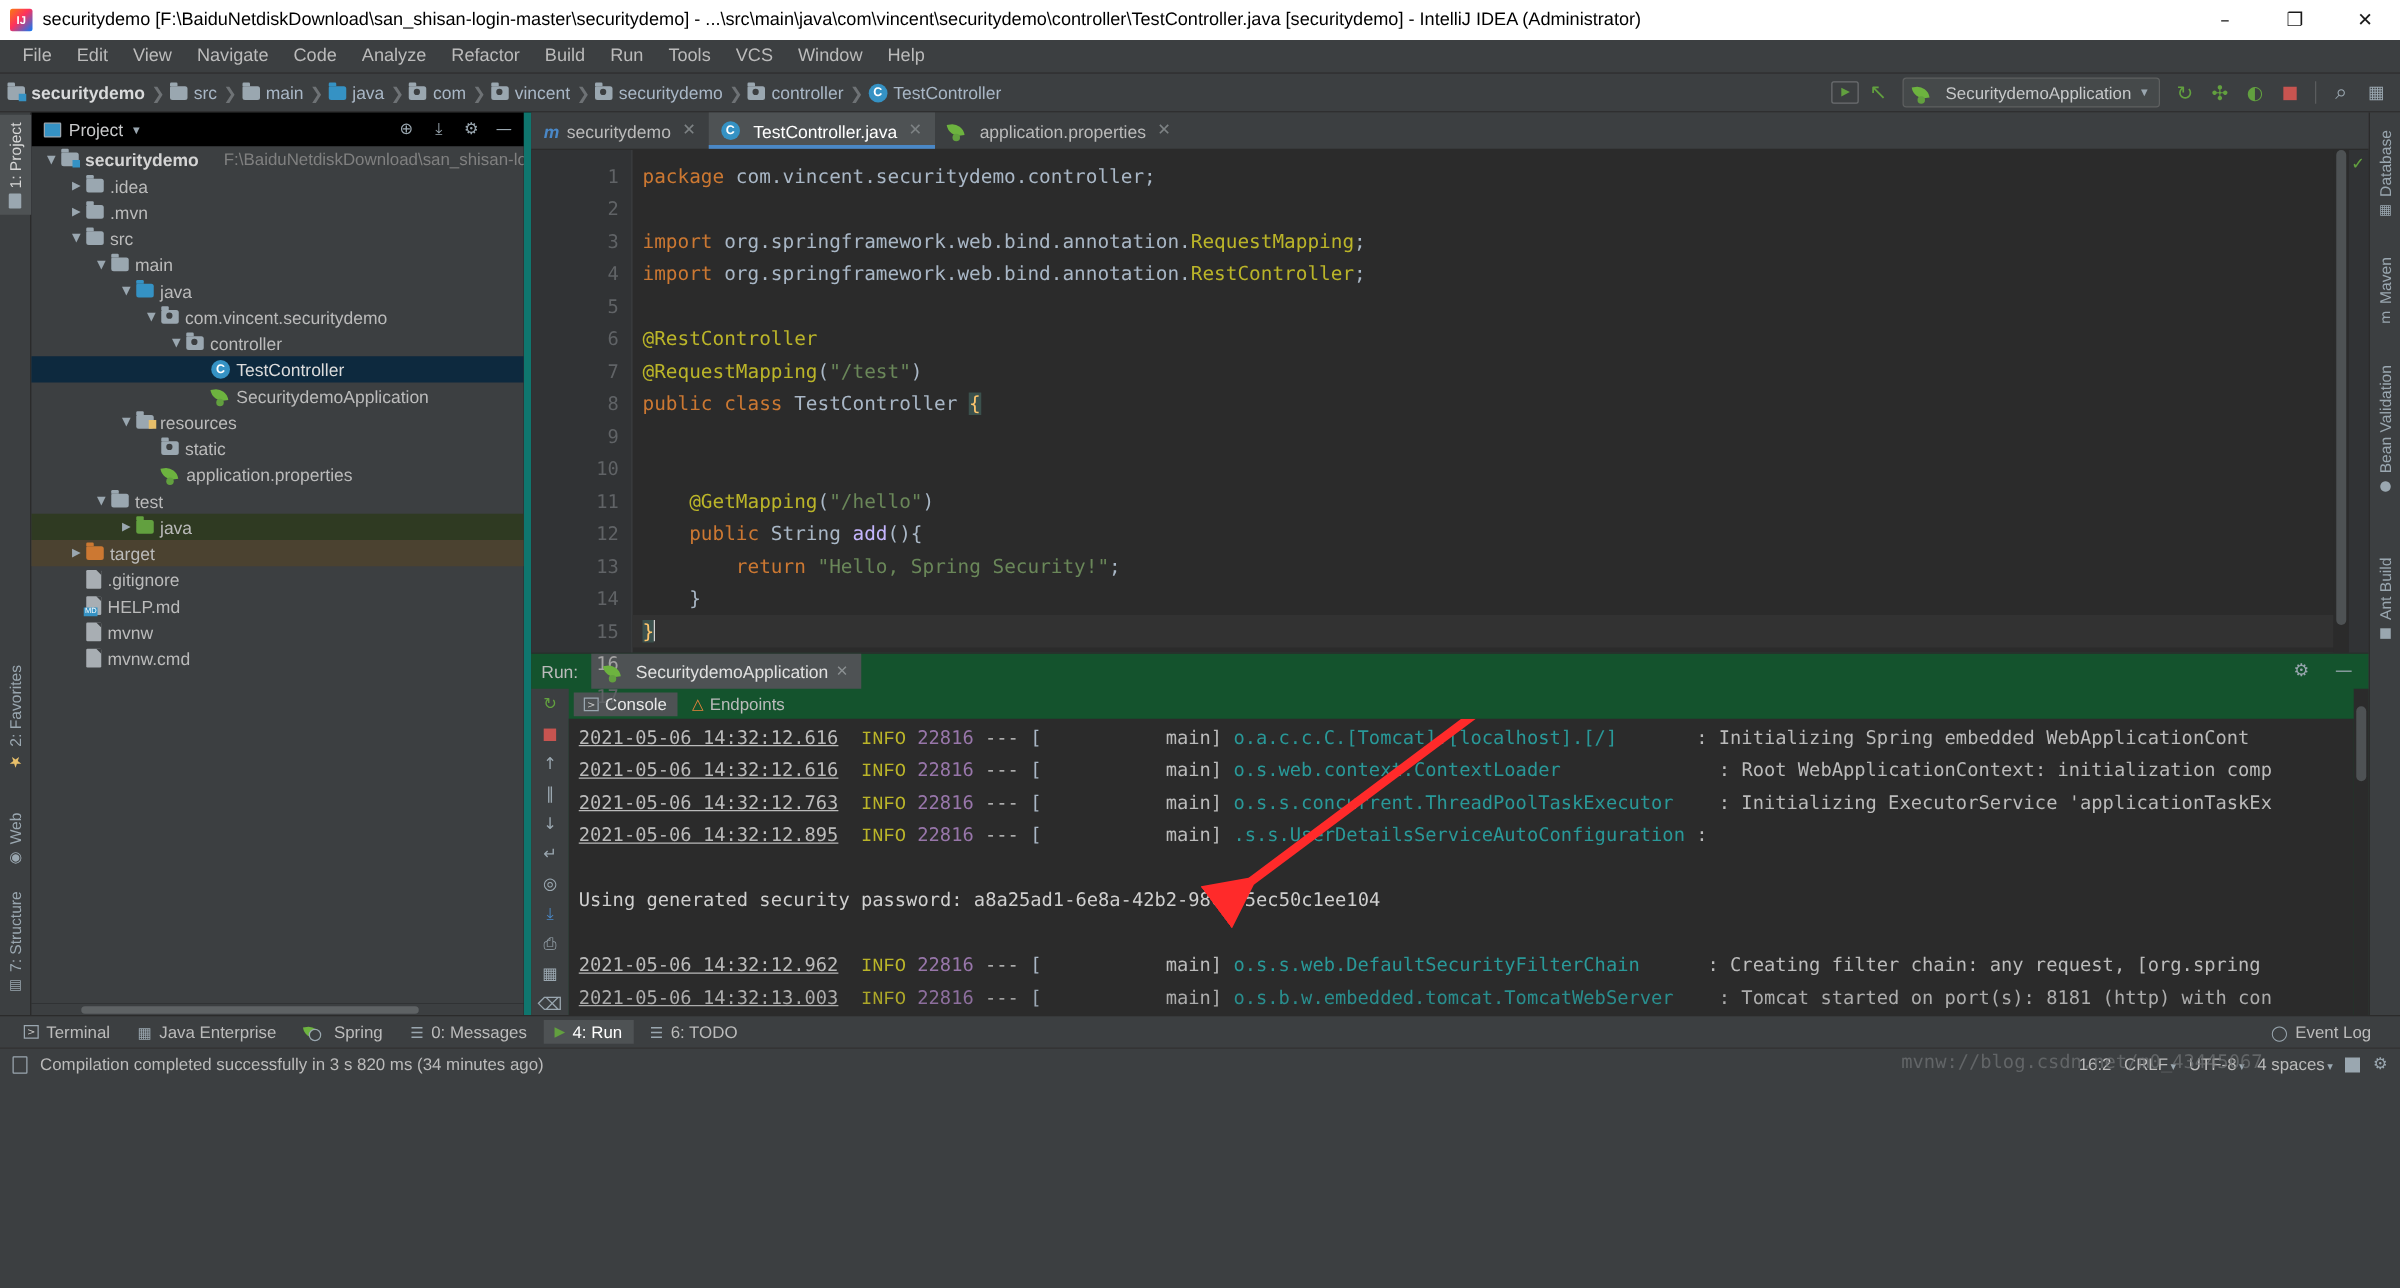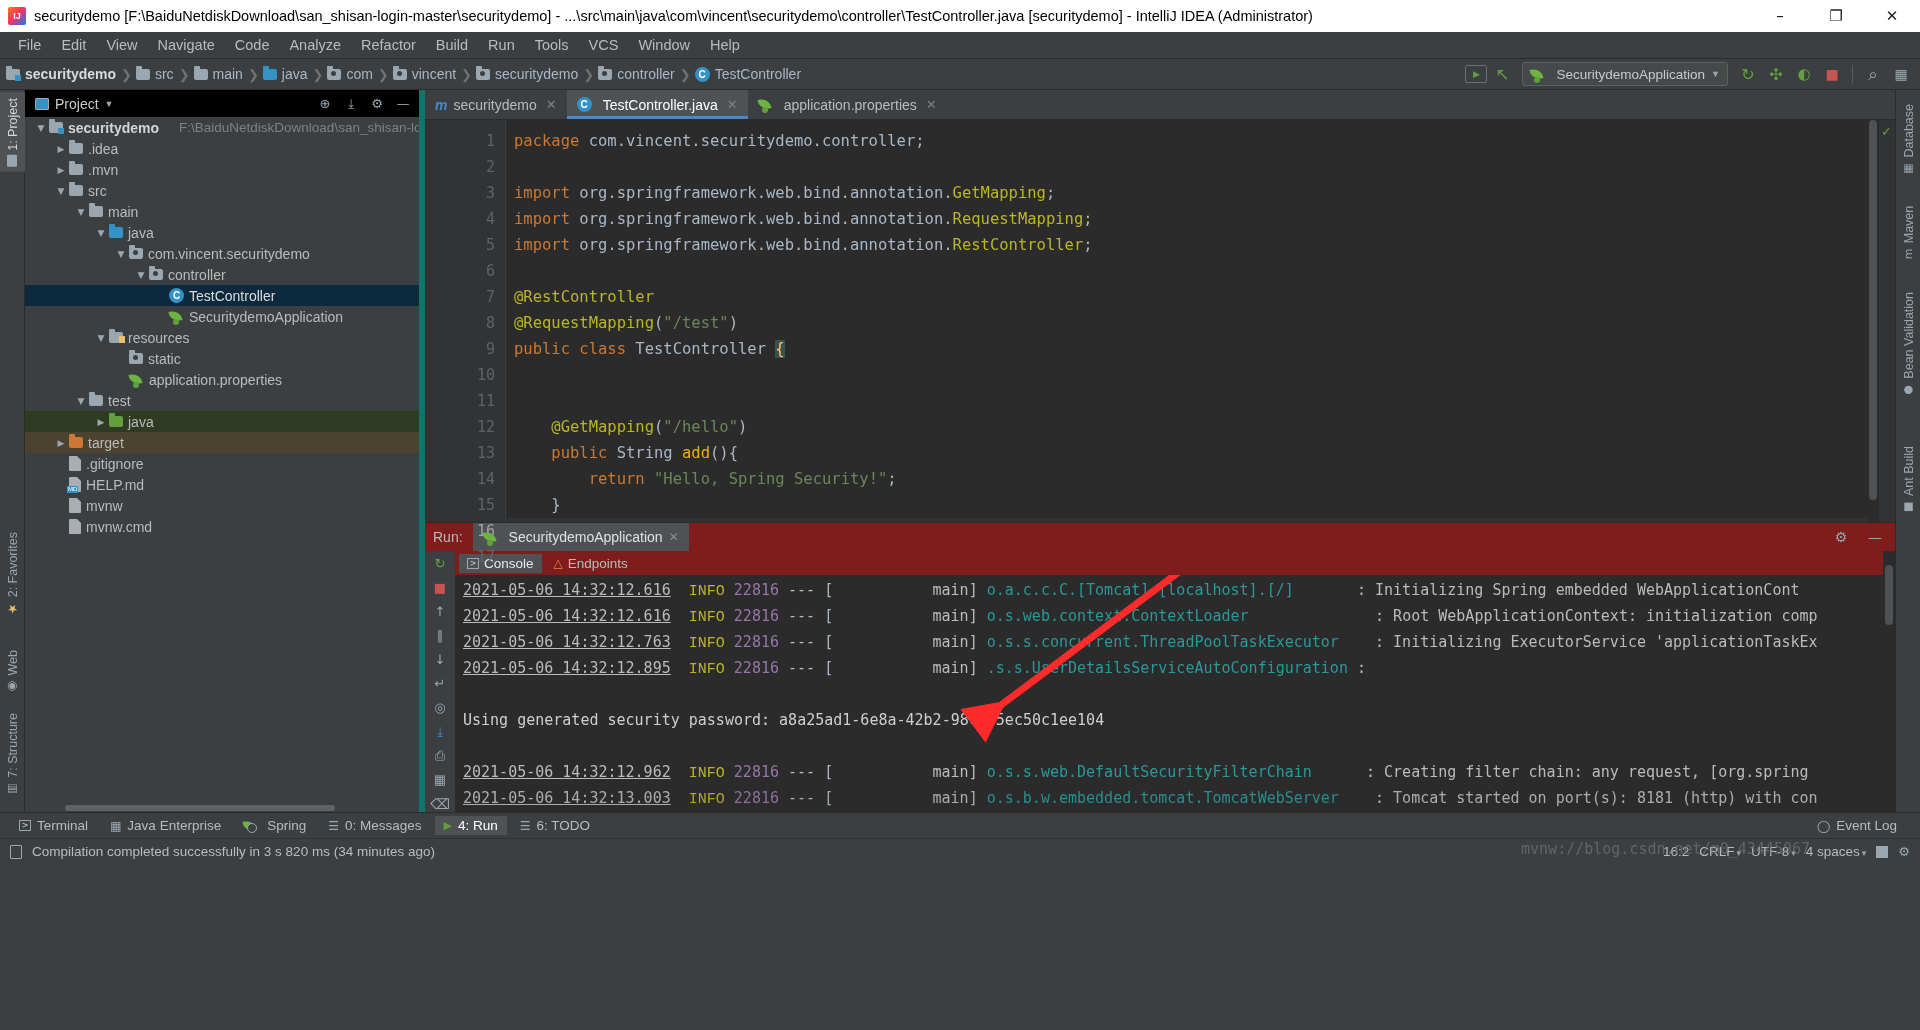--- a/index.html
+++ b/index.html
@@ -214,41 +214,41 @@
   .code {
     flex: 1 1 auto; padding-top: 8px; font-family: "DejaVu Sans Mono", monospace;
     font-size: 15.5px; color: #a9b7c6; position: relative; overflow: hidden;
     border-left: 1px solid #3c3f41;
   }
   .cline { height: 26px; line-height: 26px; white-space: pre; padding-left: 8px; }
   .cline.cur { background: #323232; }
   .kw { color: #cc7832; }
   .str { color: #6a8759; }
   .ann { color: #bbb529; }
-  .mth { color: #eab308; }
+  .mth { color: #c4b5fd; }
   .brace-hl { background: #3b514d; color: #ffc66d; }
   .caret { display:inline-block; width:1px; height:17px; background:#d0d0d0; vertical-align:-3px; }
 
   .editor-scroll {
     width: 12px; flex: 0 0 12px; background: #2b2b2b; position: relative;
   }
   .editor-scroll .thumb {
     position:absolute; top:0; left:2px; width:8px; height:380px; background:#4e5254; border-radius:4px;
   }
   .err-stripe {
     width: 16px; flex: 0 0 16px; background: #313335; position: relative;
   }
   .err-stripe .ok {
     position:absolute; top:4px; left:2px; color:#62a03f; font-size:13px;
     font-family:"DejaVu Sans",sans-serif;
   }
 
   
   .run-panel {
-    height: 290px; flex: 0 0 290px; background: #7f1d1d; display: flex; flex-direction: column;
+    height: 290px; flex: 0 0 290px; background: #14532d; display: flex; flex-direction: column;
     border-top: 1px solid #2b2b2b;
   }
   .run-head {
     height: 28px; flex: 0 0 28px; display: flex; align-items: center; padding-left: 8px;
     font-size: 14px; color: #bbbbbb; gap: 10px;
   }
   .run-tab {
     display:flex; align-items:center; gap:6px; background:#4e5254; height:28px;
     padding: 0 10px; color:#e0e0e0; font-size:14px; white-space:nowrap;
   }
@@ -602,21 +602,20 @@
           <div class="gln">13</div>
           <div class="gln">14</div>
           <div class="gln">15</div>
           <div class="gln cur">16</div>
           <div class="gln">17</div>
         </div>
 
         <div class="code">
           <div class="cline"><span class="kw">package</span> com.vincent.securitydemo.controller;</div>
           <div class="cline"> </div>
-          <div class="cline"><span class="kw">import</span> org.springframework.web.bind.annotation.<span class="ann">GetMapping</span>;</div>
           <div class="cline"><span class="kw">import</span> org.springframework.web.bind.annotation.<span class="ann">RequestMapping</span>;</div>
           <div class="cline"><span class="kw">import</span> org.springframework.web.bind.annotation.<span class="ann">RestController</span>;</div>
           <div class="cline"> </div>
           <div class="cline"><span class="ann">@RestController</span></div>
           <div class="cline"><span class="ann">@RequestMapping</span>(<span class="str">"/test"</span>)</div>
           <div class="cline"><span class="kw">public class</span> TestController <span class="brace-hl">{</span></div>
           <div class="cline"> </div>
           <div class="cline"> </div>
           <div class="cline">    <span class="ann">@GetMapping</span>(<span class="str">"/hello"</span>)</div>
           <div class="cline">    <span class="kw">public</span> String <span class="mth">add</span>(){</div>

